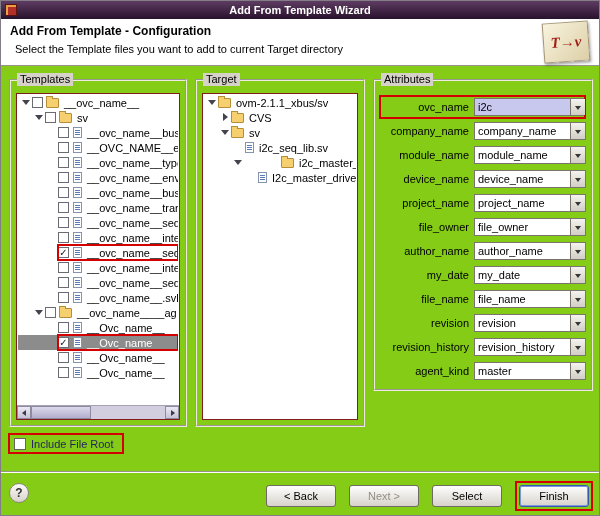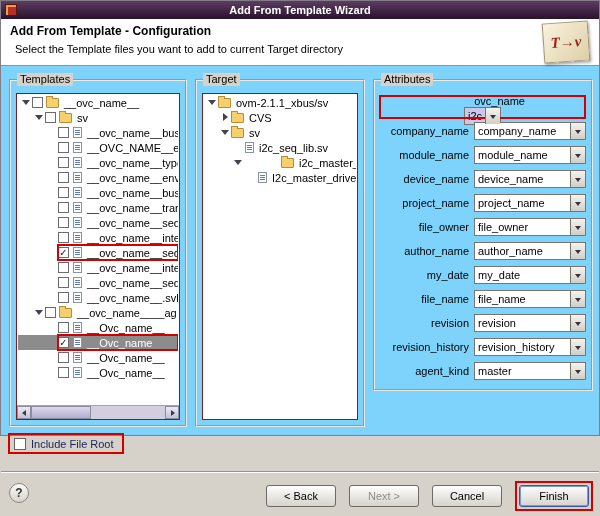--- a/index.html
+++ b/index.html
@@ -1,19 +1,19 @@
 <!DOCTYPE html>
 <html><head>
 <meta charset="utf-8">
 <style>
   * { box-sizing: border-box; margin: 0; padding: 0; }
   html,body { width:600px; height:516px; overflow:hidden; background:#d6d2ca;
               font-family:"Liberation Sans", sans-serif; }
-  .window { position:relative; width:600px; height:436px; border:1px solid #837d88;
-            background:#7dd3fc; }
+  .window { position:relative; width:600px; height:516px; border:1px solid #837d88;
+            background:#84cc16; }
 
   
   .titlebar { position:absolute; top:0; left:0; right:0; height:18px;
               background:linear-gradient(#5e3c62,#28122c);
               display:flex; align-items:center; justify-content:center;
               color:#fff; font-size:11px; font-weight:bold; }
   .winicon { position:absolute; left:4px; top:3px; width:12px; height:12px;
              background:#b23028; border:1px solid #5e140e;
              box-shadow:inset 2px 2px 0 #e8a040; }
 
@@ -80,21 +80,21 @@
   .sarrow.right::before { content:""; position:absolute; left:5px; top:3px;
             border-top:3px solid transparent; border-bottom:3px solid transparent;
             border-left:4px solid #3a3a4a; }
   .strack { flex:1; position:relative; }
   .sthumb { position:absolute; left:0; top:0; width:45%; height:13px;
             background:linear-gradient(#dcd8ec,#b2aecc); border:1px solid #8e8aa0; }
 
   
   .fields { position:absolute; left:4px; right:5px; top:14px; }
   .frow   { display:flex; align-items:center; height:24px; }
-  .frow.redrow { outline:2px solid #d40000; outline-offset:-2px;flex-direction:column; }
+  .frow.redrow { outline:2px solid #d40000; outline-offset:-2px; }
   .flabel { width:90px; text-align:right; font-size:11px; margin-right:5px; flex:none; }
   .combo  { display:flex; height:18px; flex:1; border:1px solid #79756d; background:#fff; }
   .ctext  { flex:1; font-size:11px; padding:2px 3px; overflow:hidden; white-space:nowrap; }
   .ctext.hl { background:#c8c8ee; }
   .cbtn   { width:15px; flex:none; border-left:1px solid #79756d;
             background:linear-gradient(#f5f3ef,#d2cec6); position:relative; }
   .cbtn::after { content:""; position:absolute; left:4px; top:7px;
                  border-left:3px solid transparent; border-right:3px solid transparent;
                  border-top:4px solid #35353a; }
 
@@ -452,19 +452,19 @@
   </div>
 
 
   <div class="sep"></div>
 
   <span class="helpbtn">?</span>
 
   <div class="rightbtns">
     <button class="btn">&lt; Back</button>
     <button class="btn disabled">Next &gt;</button>
-    <button class="btn">Cancel</button>
+    <button class="btn">Select</button>
     <span class="finishwrap">
       <button class="btn default">Finish</button>
     </span>
   </div>
 
 </div>
 
 </body></html>

